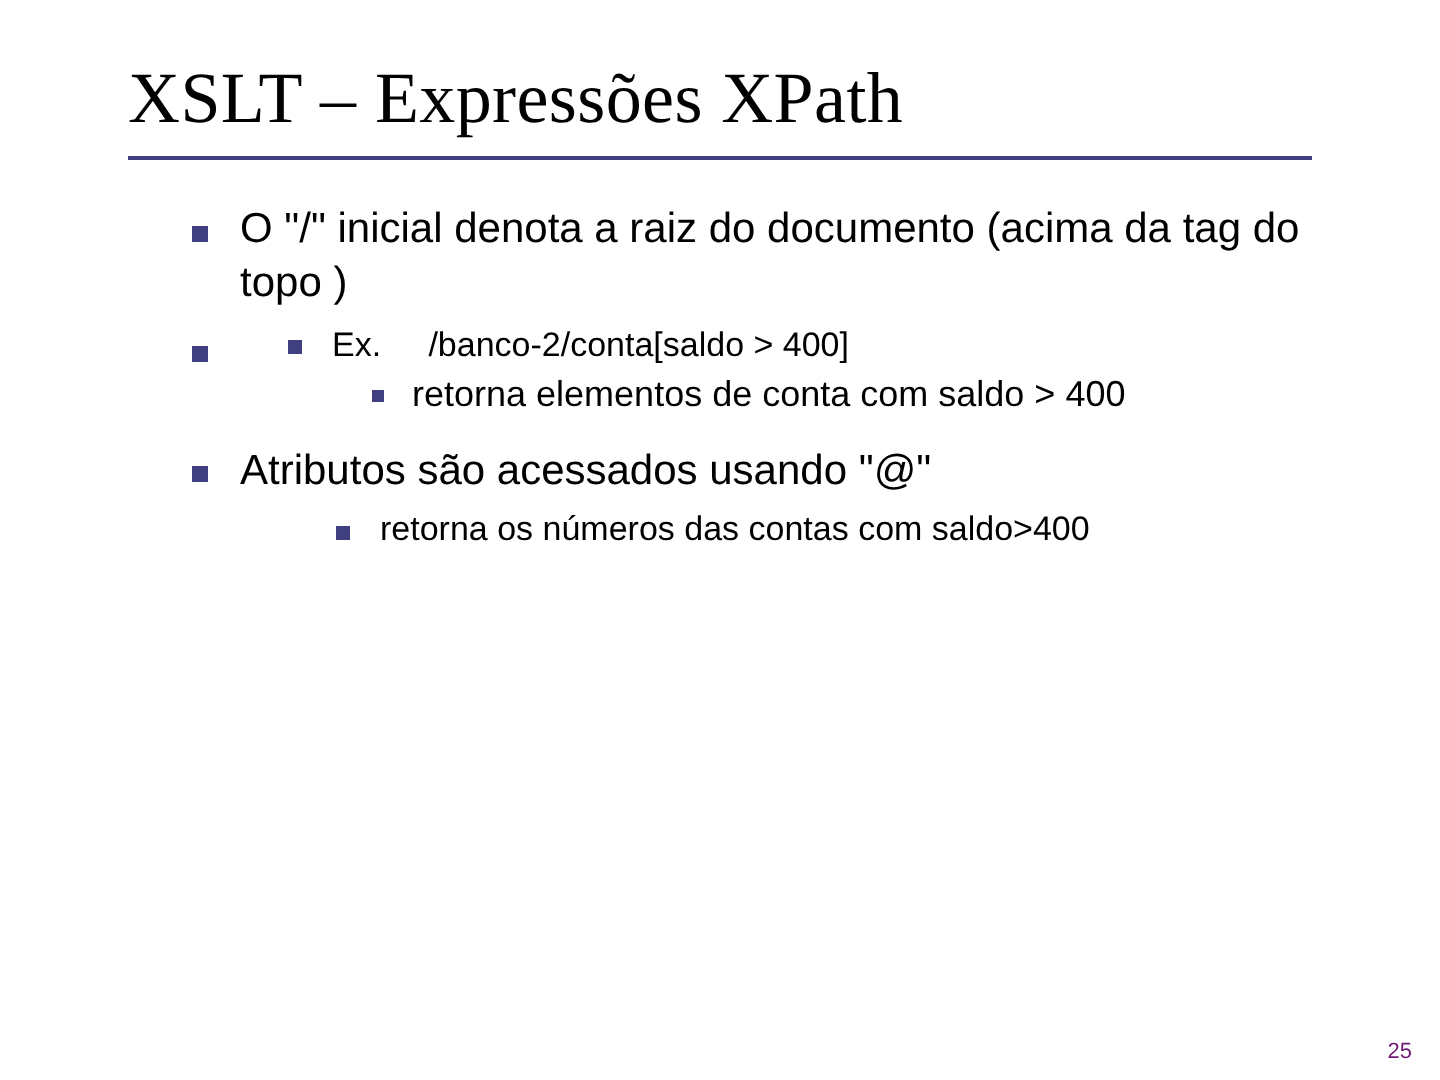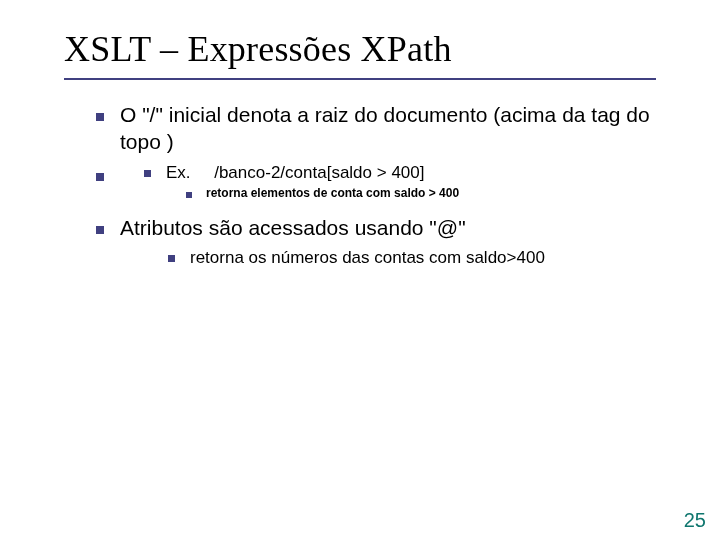--- a/index.html
+++ b/index.html
@@ -68,24 +68,23 @@
   .lvl2 > li::before {
     content: "";
     position: absolute;
     left: 0;
     top: 0.5em;
     width: 7px;
     height: 7px;
     background: #404080;
   }
   .lvl3 {
-    font-size: 12px;
+    font-size: 18px;
     padding-left: 20px;
     margin-top: 2px;
-    font-weight: bold;
   }
   .lvl3 > li {
     padding-left: 20px;
     margin-bottom: 3px;
   }
   .lvl3 > li::before {
     content: "";
     position: absolute;
     left: 0;
     top: 0.5em;
@@ -93,22 +92,22 @@
     height: 6px;
     background: #404080;
   }
   .spaced-top {
     margin-top: 14px;
   }
   .page-num {
     position: absolute;
     right: 14px;
     bottom: 8px;
-    font-size: 20px;
-    color: #0f766e;
+    font-size: 11px;
+    color: #701a75;
   }
 </style>
 </head>
 <body>
 
 <div class="slide">
   <div class="title">XSLT – Expressões XPath</div>
   <div class="underline"></div>
 
   <div class="content">

